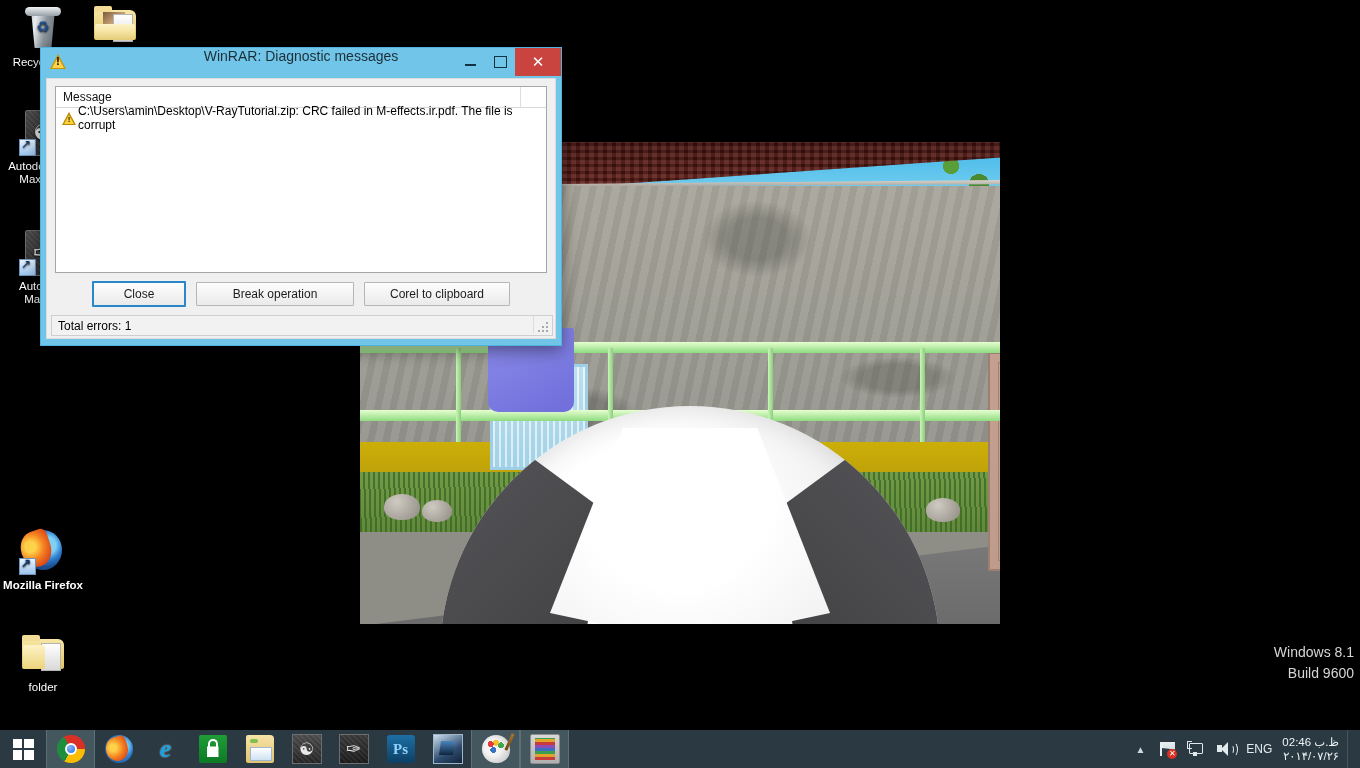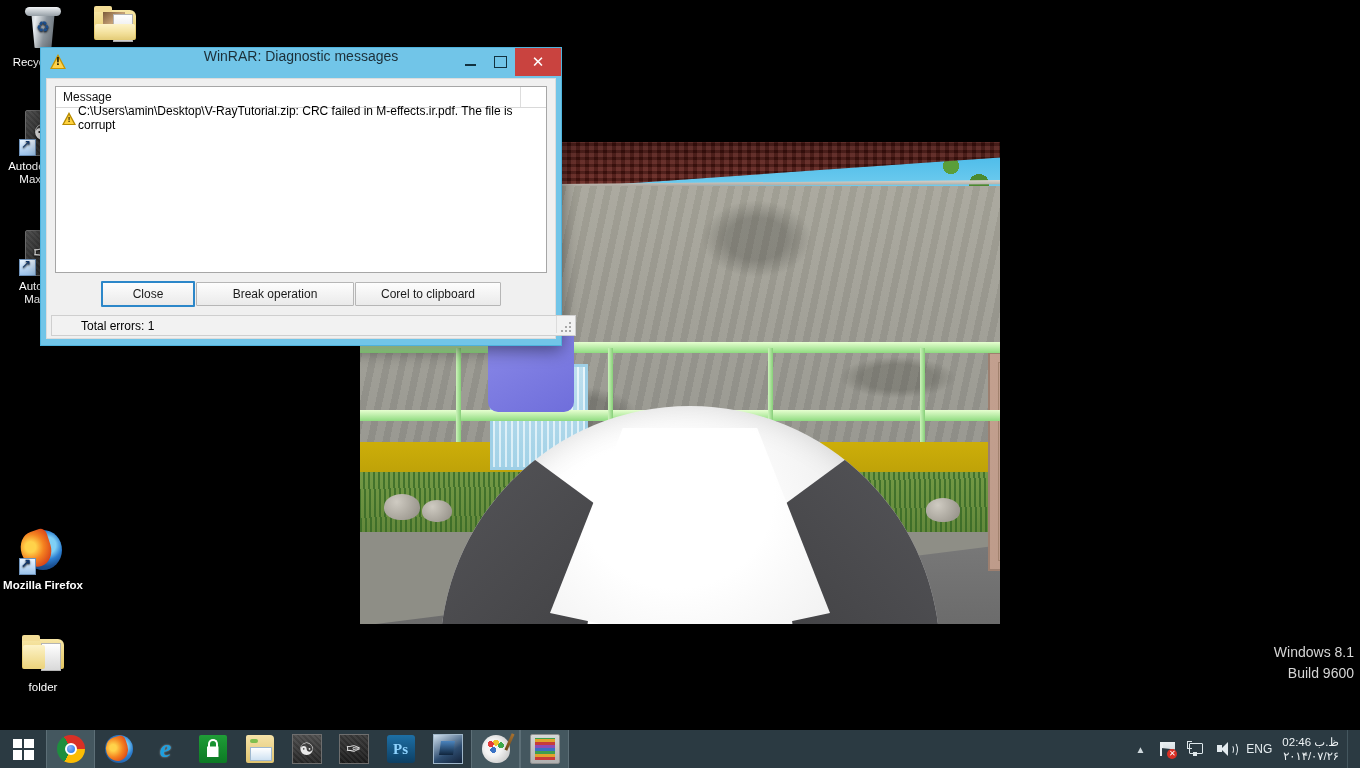--- a/index.html
+++ b/index.html
@@ -334,35 +334,35 @@
     position:absolute; left:2px; top:3px; width:0;height:0;
     border-left:5px solid transparent;border-right:5px solid transparent;border-bottom:9px solid #ffd23f;
   }
   .msg-warn .t-bang {
     position:absolute; left:0; top:3px; width:14px; text-align:center;
     font-size:8px; font-weight:bold; color:#2b2100; line-height:10px;
   }
 
   #btn-row {
     position: absolute; left: 0; top: 199px; width: 508px; height: 32px;
-    display: flex; justify-content: center; align-items: center; gap: 1px;
+    display: flex; justify-content: center; align-items: center; gap: 10px;
   }
   .dlg-btn {
     height: 22px; background: linear-gradient(#fdfdfd,#eaeaea);
     border: 1px solid #b6b6b6; font-size: 12px; color: #1b1b1b;
     font-family: "Liberation Sans", sans-serif;
     display: flex; align-items: center; justify-content: center;
     cursor: default; padding: 0 10px; border-radius: 1px;
   }
   .dlg-btn.primary { border: 2px solid #2c87c9; padding: 0 9px; }
 
   #statusbar {
     position: absolute; left: 4px; top: 236px; width: 500px; height: 19px;
     background: #f2f2f2; border: 1px solid #cfcfcf;
-    display: flex; align-items: center; padding-left: 23px;
+    display: flex; align-items: center;
   }
   #status-text { font-size: 12px; color: #000; padding-left: 6px; }
   #grip {
     position: absolute; right: 3px; bottom: 2px; width: 12px; height: 12px;
     background:
       radial-gradient(circle at 2px 10px, #a8a8a8 0 1px, transparent 1px),
       radial-gradient(circle at 6px 10px, #a8a8a8 0 1px, transparent 1px),
       radial-gradient(circle at 10px 10px, #a8a8a8 0 1px, transparent 1px),
       radial-gradient(circle at 6px 6px, #a8a8a8 0 1px, transparent 1px),
       radial-gradient(circle at 10px 6px, #a8a8a8 0 1px, transparent 1px),

